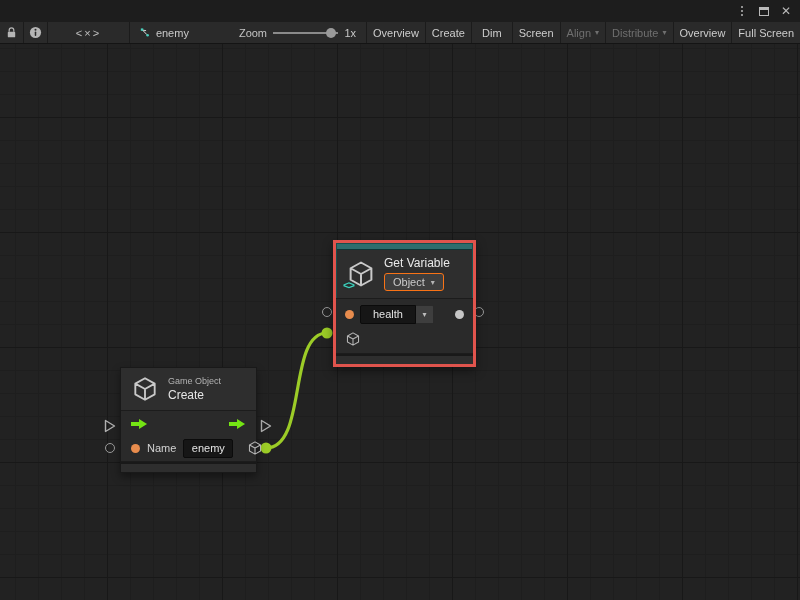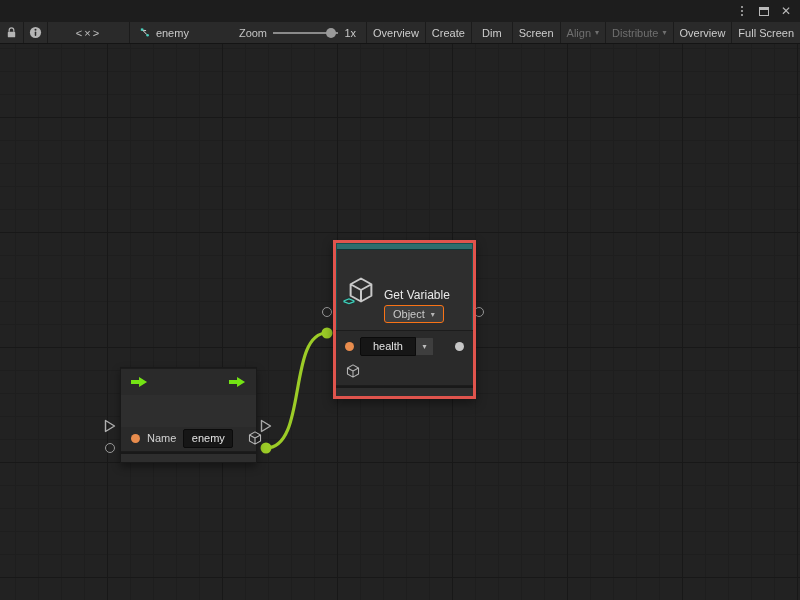--- a/index.html
+++ b/index.html
@@ -53,21 +53,21 @@
   .node .divider{ height:1px; background:#1c1c1c; }
   .node .footer-gap{ height:2px; background:#191919; }
   .node .footer{ height:8px; background:#2e2e2e; }
   
   .node-gv{ left:333px; top:196px; width:143px; border:3px solid #e0544d; background:#2e2e2e; box-shadow:inset 0 0 0 1px #17504e, 0 4px 10px rgba(0,0,0,.4); }
   .tealbar{ height:6px; background:#2f6d6d; border-bottom:1px solid #103636; margin:1px 1px 0 1px; }
   .gv-header{ display:flex; align-items:center; gap:8px; padding:6px 8px 7px 10px; }
   .bigcube{ position:relative; width:30px; height:30px; color:#c9c9c9; flex:none; }
   .bigcube svg{ width:30px; height:30px; }
   .bigcube .angle{ position:absolute; left:-3px; bottom:-2px; color:#3fd2bd; font-size:11px; font-weight:bold; letter-spacing:-1px; text-shadow:0 0 2px #163a36; }
-  .gv-col{ display:flex; flex-direction:column; align-items:flex-start; gap:3px;margin-top:32px; }
+  .gv-col{ display:flex; flex-direction:column; align-items:flex-start; gap:3px; }
   .gv-title{ font-size:12px; color:#eaeaea; }
   .pill{ display:flex; align-items:center; gap:6px; background:#3e3e3e; border:1px solid #f97316; border-radius:3px; padding:2px 8px; font-size:11px; color:#cacaca; }
   .pill .arr{ font-size:8px; color:#b5b5b5; }
   .gv-row{ display:flex; align-items:center; gap:6px; height:30px; padding:0 9px; background:#2a2a2a; }
   .gv-row2{ display:flex; align-items:center; height:24px; padding:0 9px 4px 9px; background:#2a2a2a; }
   .port-dot{ width:9px; height:9px; border-radius:50%; flex:none; }
   .orange{ background:#e88c4d; }
   .white{ background:#c6c6c6; }
   .field{ background:#161616; border:1px solid #0b0b0b; border-radius:2px; color:#e4e4e4; font-size:11px; font-family:"Liberation Sans",sans-serif; height:19px; padding:0 6px;text-align:center; }
   .field-gv{ width:56px; border-top-right-radius:0; border-bottom-right-radius:0; }
@@ -77,21 +77,21 @@
   .spacer{ flex:1; }
   
   .node-create{ left:120px; top:323px; width:137px; }
   .cr-header{ display:flex; align-items:center; gap:9px; padding:7px 8px 7px 10px; height:42px; }
   .cr-col{ display:flex; flex-direction:column; gap:2px; }
   .cr-cat{ font-size:9px; color:#b2b2b2; }
   .cr-title{ font-size:12px; color:#e6e6e6; }
   .cr-flow{ display:flex; align-items:center; justify-content:space-between; height:26px; padding:0 10px; background:#2a2a2a; }
   .flow-arrow{ width:17px; height:12px; color:#74e414; }
   .flow-arrow svg{ width:17px; height:12px; display:block; }
-  .cr-name{ display:flex; align-items:center; gap:7px; height:24px; padding:0 10px 2px 10px; background:#2a2a2a;margin-top:32px; }
+  .cr-name{ display:flex; align-items:center; gap:7px; height:24px; padding:0 10px 2px 10px; background:#2a2a2a; }
   .name-label{ font-size:11px; color:#d2d2d2; }
   .field-cr{ width:50px; }
   
   .xport{ position:absolute; }
   .circ{ width:10px; height:10px; border:1.5px solid #9a9a9a; border-radius:50%; background:transparent; }
   .triport{ width:12px; height:14px; color:#b0b0b0; }
   .triport svg{ width:12px; height:14px; display:block; }
   .hidden-defs{ position:absolute; width:0; height:0; overflow:hidden; }
 </style>
 </head>
@@ -261,20 +261,31 @@
       <span class="smallcube"><svg>
             <use href="#sym-cube"></use>
           </svg></span>
     </div>
     <div class="divider"></div>
     <div class="footer-gap"></div>
     <div class="footer"></div>
   </div>
 
   <div class="node node-create">
+    <div class="cr-header">
+      <div class="bigcube" style="width:28px;height:28px;">
+        <svg style="width:28px;height:28px;">
+            <use href="#sym-cube"></use>
+          </svg>
+      </div>
+      <div class="cr-col">
+        <div class="cr-cat">Game Object</div>
+        <div class="cr-title">Create</div>
+      </div>
+    </div>
     <div class="divider"></div>
     <div class="cr-flow">
       <span class="flow-arrow">
           <svg>
             <use href="#sym-arrow"></use>
           </svg>
         </span>
       <span class="flow-arrow">
           <svg>
             <use href="#sym-arrow"></use>

